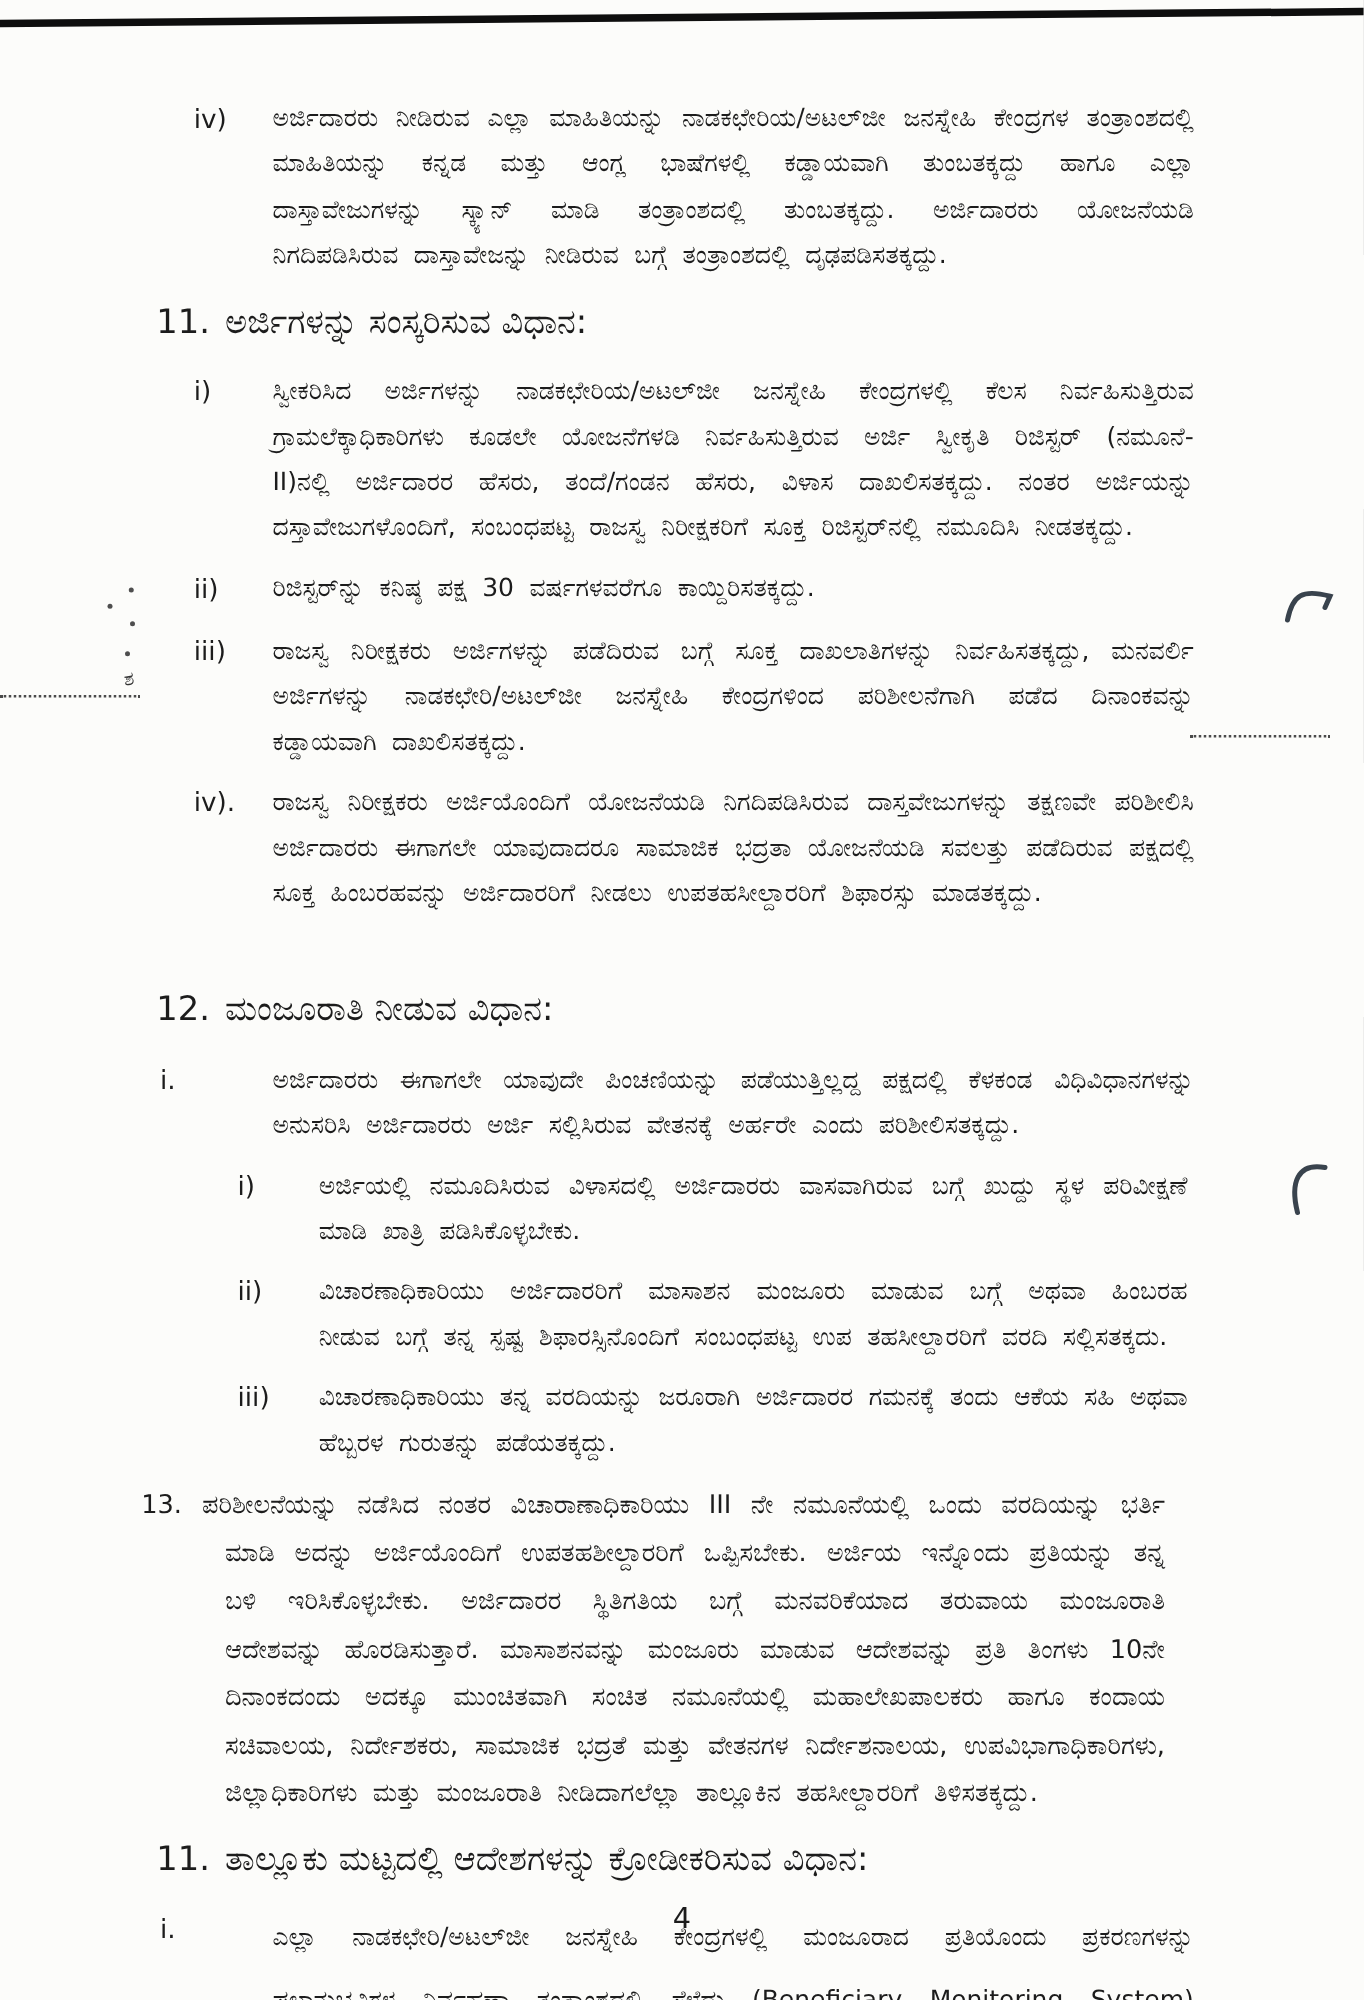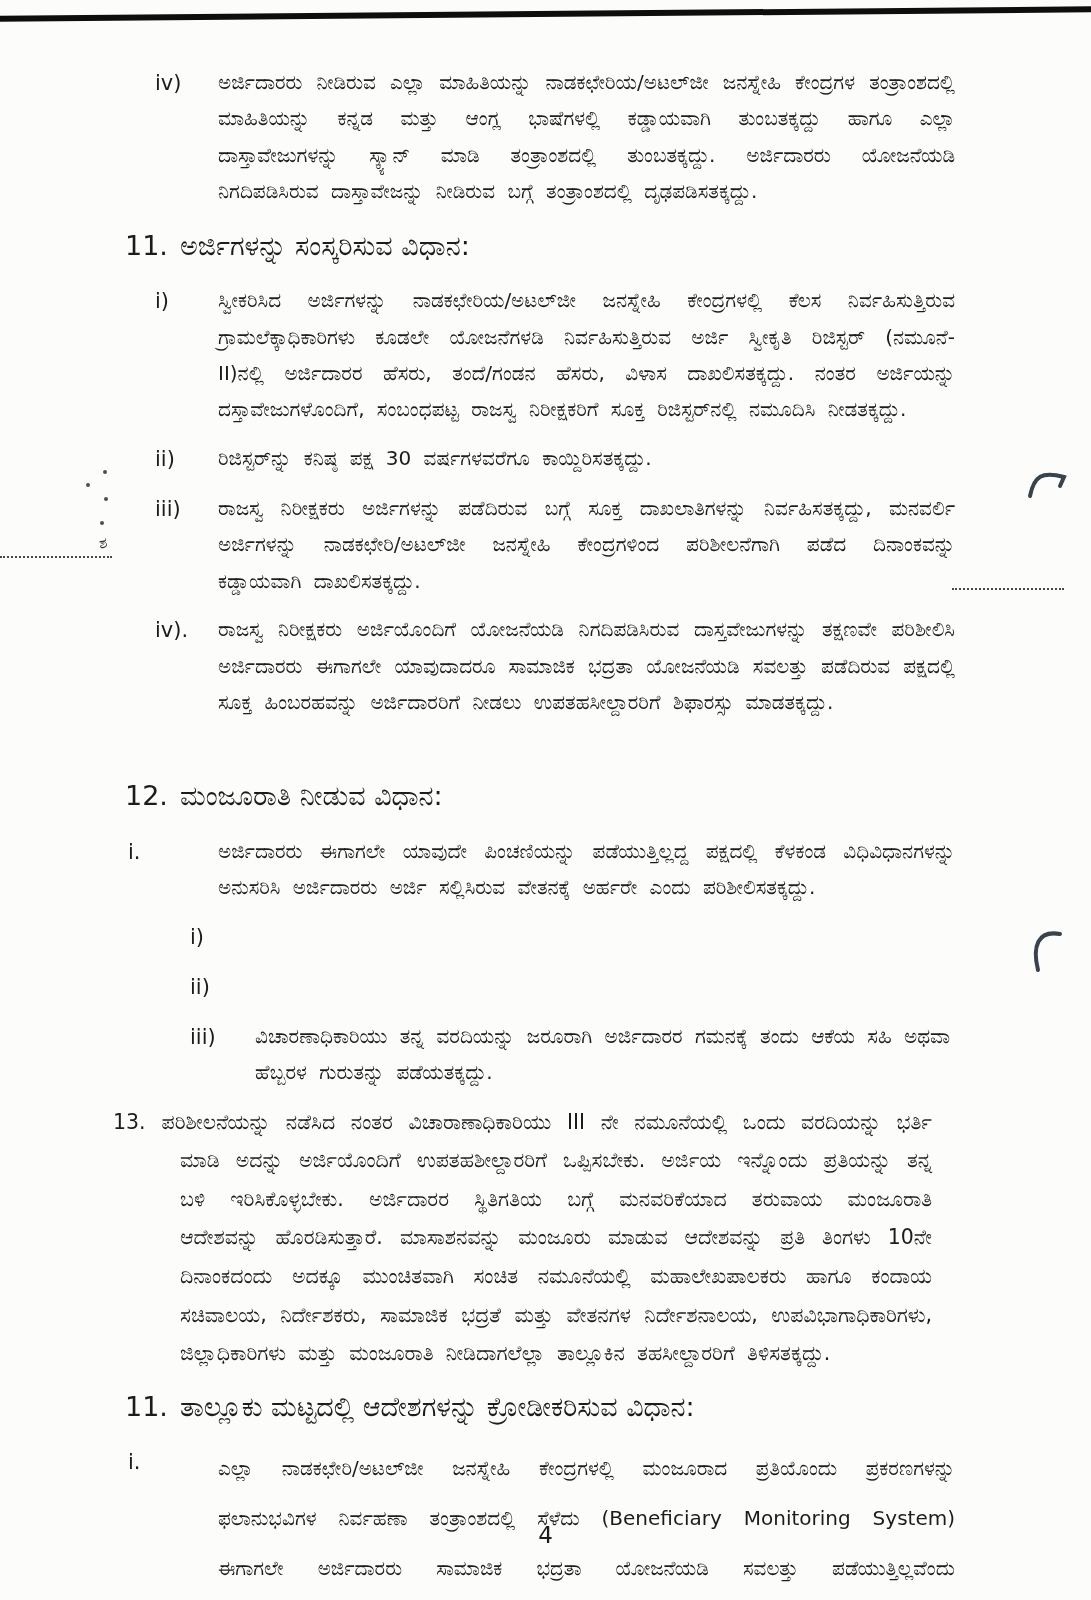--- a/index.html
+++ b/index.html
@@ -14,21 +14,21 @@
   }
   
   .topline {
     position:absolute; top:11px; left:-10px;
     width:1115px; height:6px;
     background:#0e0e0e;
     transform:rotate(-0.5deg);
   }
   .content { position:absolute; top:64px; left:0; width:1091px; }
 
-  .item { display:flex; margin:0 0 12px 0; }
+  .item { display:flex; margin:12px 0 12px 0; }
   .item .marker {
     flex:0 0 63px; margin-left:155px;
     font-size:21px; line-height:1.82; white-space:nowrap;
   }
   .item .text {
     margin:0; width:737px;
     font-size:20px; line-height:1.82;
     text-align:justify; word-spacing:0.30em;
   }
 
@@ -128,24 +128,26 @@
       <span class="num">12.</span><span>ಮಂಜೂರಾತಿ ನೀಡುವ ವಿಧಾನ:</span>
     </div>
 
     <div class="item lvla">
       <span class="marker">i.</span>
       <p class="text">ಅರ್ಜಿದಾರರು ಈಗಾಗಲೇ ಯಾವುದೇ ಪಿಂಚಣಿಯನ್ನು ಪಡೆಯುತ್ತಿಲ್ಲದ್ದ ಪಕ್ಷದಲ್ಲಿ ಕೆಳಕಂಡ ವಿಧಿವಿಧಾನಗಳನ್ನು ಅನುಸರಿಸಿ ಅರ್ಜಿದಾರರು ಅರ್ಜಿ ಸಲ್ಲಿಸಿರುವ ವೇತನಕ್ಕೆ ಅರ್ಹರೇ ಎಂದು ಪರಿಶೀಲಿಸತಕ್ಕದ್ದು.</p>
     </div>
 
     <div class="item sub">
       <span class="marker">i)</span>
+      <p class="text">ಅರ್ಜಿಯಲ್ಲಿ ನಮೂದಿಸಿರುವ ವಿಳಾಸದಲ್ಲಿ ಅರ್ಜಿದಾರರು ವಾಸವಾಗಿರುವ ಬಗ್ಗೆ ಖುದ್ದು ಸ್ಥಳ ಪರಿವೀಕ್ಷಣೆ ಮಾಡಿ ಖಾತ್ರಿ ಪಡಿಸಿಕೊಳ್ಳಬೇಕು.</p>
     </div>
 
     <div class="item sub">
       <span class="marker">ii)</span>
+      <p class="text">ವಿಚಾರಣಾಧಿಕಾರಿಯು ಅರ್ಜಿದಾರರಿಗೆ ಮಾಸಾಶನ ಮಂಜೂರು ಮಾಡುವ ಬಗ್ಗೆ ಅಥವಾ ಹಿಂಬರಹ ನೀಡುವ ಬಗ್ಗೆ ತನ್ನ ಸ್ಪಷ್ಟ ಶಿಫಾರಸ್ಸಿನೊಂದಿಗೆ ಸಂಬಂಧಪಟ್ಟ ಉಪ ತಹಸೀಲ್ದಾರರಿಗೆ ವರದಿ ಸಲ್ಲಿಸತಕ್ಕದು.</p>
     </div>
 
     <div class="item sub">
       <span class="marker">iii)</span>
       <p class="text">ವಿಚಾರಣಾಧಿಕಾರಿಯು ತನ್ನ ವರದಿಯನ್ನು ಜರೂರಾಗಿ ಅರ್ಜಿದಾರರ ಗಮನಕ್ಕೆ ತಂದು ಆಕೆಯ ಸಹಿ ಅಥವಾ ಹೆಬ್ಬರಳ ಗುರುತನ್ನು ಪಡೆಯತಕ್ಕದ್ದು.</p>
     </div>
 
     <p class="para13">
       <span class="m13">13.</span><span>ಪರಿಶೀಲನೆಯನ್ನು ನಡೆಸಿದ ನಂತರ ವಿಚಾರಾಣಾಧಿಕಾರಿಯು III ನೇ ನಮೂನೆಯಲ್ಲಿ ಒಂದು ವರದಿಯನ್ನು ಭರ್ತಿ ಮಾಡಿ ಅದನ್ನು ಅರ್ಜಿಯೊಂದಿಗೆ ಉಪತಹಶೀಲ್ದಾರರಿಗೆ ಒಪ್ಪಿಸಬೇಕು. ಅರ್ಜಿಯ ಇನ್ನೊಂದು ಪ್ರತಿಯನ್ನು ತನ್ನ ಬಳಿ ಇರಿಸಿಕೊಳ್ಳಬೇಕು. ಅರ್ಜಿದಾರರ ಸ್ಥಿತಿಗತಿಯ ಬಗ್ಗೆ ಮನವರಿಕೆಯಾದ ತರುವಾಯ ಮಂಜೂರಾತಿ ಆದೇಶವನ್ನು ಹೊರಡಿಸುತ್ತಾರೆ. ಮಾಸಾಶನವನ್ನು ಮಂಜೂರು ಮಾಡುವ ಆದೇಶವನ್ನು ಪ್ರತಿ ತಿಂಗಳು 10ನೇ ದಿನಾಂಕದಂದು ಅದಕ್ಕೂ ಮುಂಚಿತವಾಗಿ ಸಂಚಿತ ನಮೂನೆಯಲ್ಲಿ ಮಹಾಲೇಖಪಾಲಕರು ಹಾಗೂ ಕಂದಾಯ ಸಚಿವಾಲಯ, ನಿರ್ದೇಶಕರು, ಸಾಮಾಜಿಕ ಭದ್ರತೆ ಮತ್ತು ವೇತನಗಳ ನಿರ್ದೇಶನಾಲಯ, ಉಪವಿಭಾಗಾಧಿಕಾರಿಗಳು, ಜಿಲ್ಲಾಧಿಕಾರಿಗಳು ಮತ್ತು ಮಂಜೂರಾತಿ ನೀಡಿದಾಗಲೆಲ್ಲಾ ತಾಲ್ಲೂಕಿನ ತಹಸೀಲ್ದಾರರಿಗೆ ತಿಳಿಸತಕ್ಕದ್ದು.</span>
     </p>

